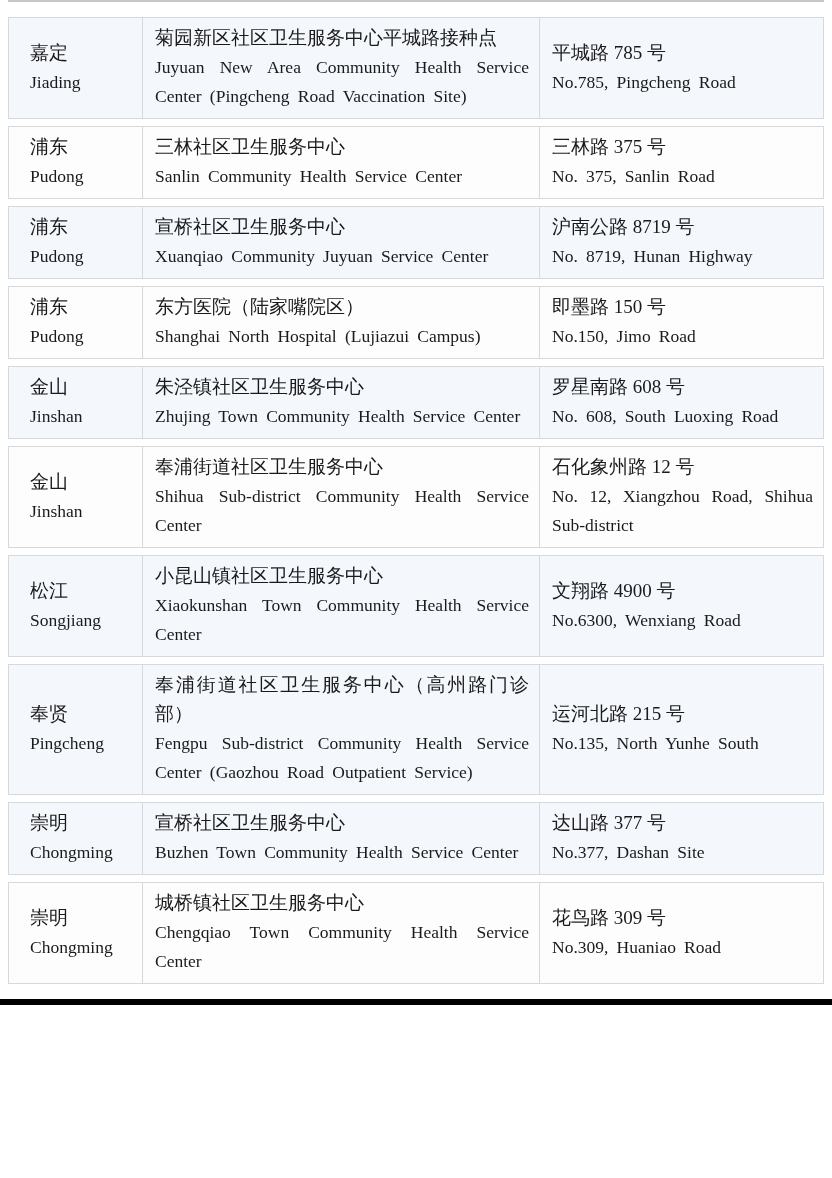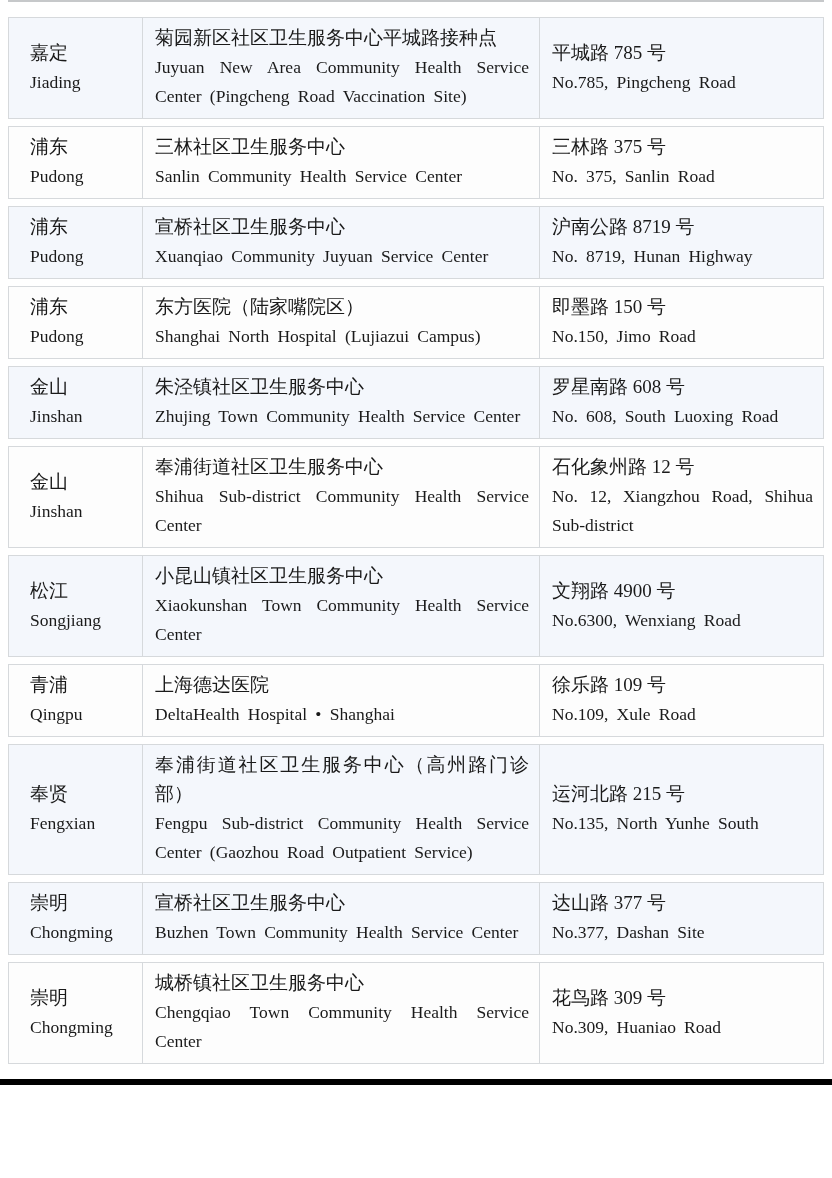--- a/index.html
+++ b/index.html
@@ -148,38 +148,24 @@
     </td>
     <td class="site">
       <p class="cell-text"><span class="zh">小昆山镇社区卫生服务中心</span><br>
       <span class="en">Xiaokunshan Town Community Health Service Center</span></p>
     </td>
     <td class="address">
       <p class="cell-text"><span class="zh">文翔路 4900 号</span><br>
       <span class="en">No.6300, Wenxiang Road</span></p>
     </td>
   </tr>
-      <tr class="plain">
-    <td class="district">
-      <p class="cell-text"><span class="zh">青浦</span><br>
-      <span class="en">Qingpu</span></p>
-    </td>
-    <td class="site">
-      <p class="cell-text"><span class="zh">上海德达医院</span><br>
-      <span class="en">DeltaHealth Hospital • Shanghai</span></p>
-    </td>
-    <td class="address">
-      <p class="cell-text"><span class="zh">徐乐路 109 号</span><br>
-      <span class="en">No.109, Xule Road</span></p>
-    </td>
-  </tr>
       <tr class="shaded">
     <td class="district">
       <p class="cell-text"><span class="zh">奉贤</span><br>
-      <span class="en">Fengxian</span></p>
+      <span class="en">Pingcheng</span></p>
     </td>
     <td class="site">
       <p class="cell-text"><span class="zh">奉浦街道社区卫生服务中心（高州路门诊部）</span><br>
       <span class="en">Fengpu Sub-district Community Health Service Center (Gaozhou Road Outpatient Service)</span></p>
     </td>
     <td class="address">
       <p class="cell-text"><span class="zh">运河北路 215 号</span><br>
       <span class="en">No.135, North Yunhe South</span></p>
     </td>
   </tr>

